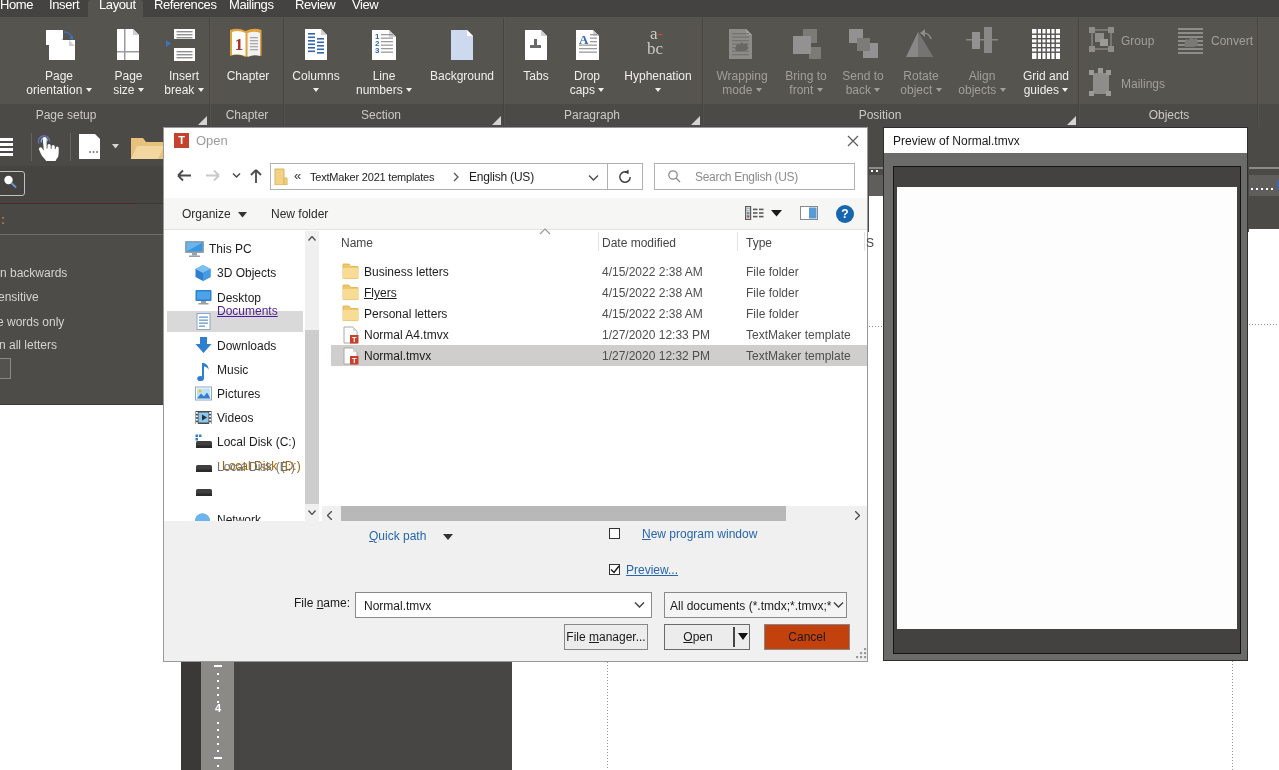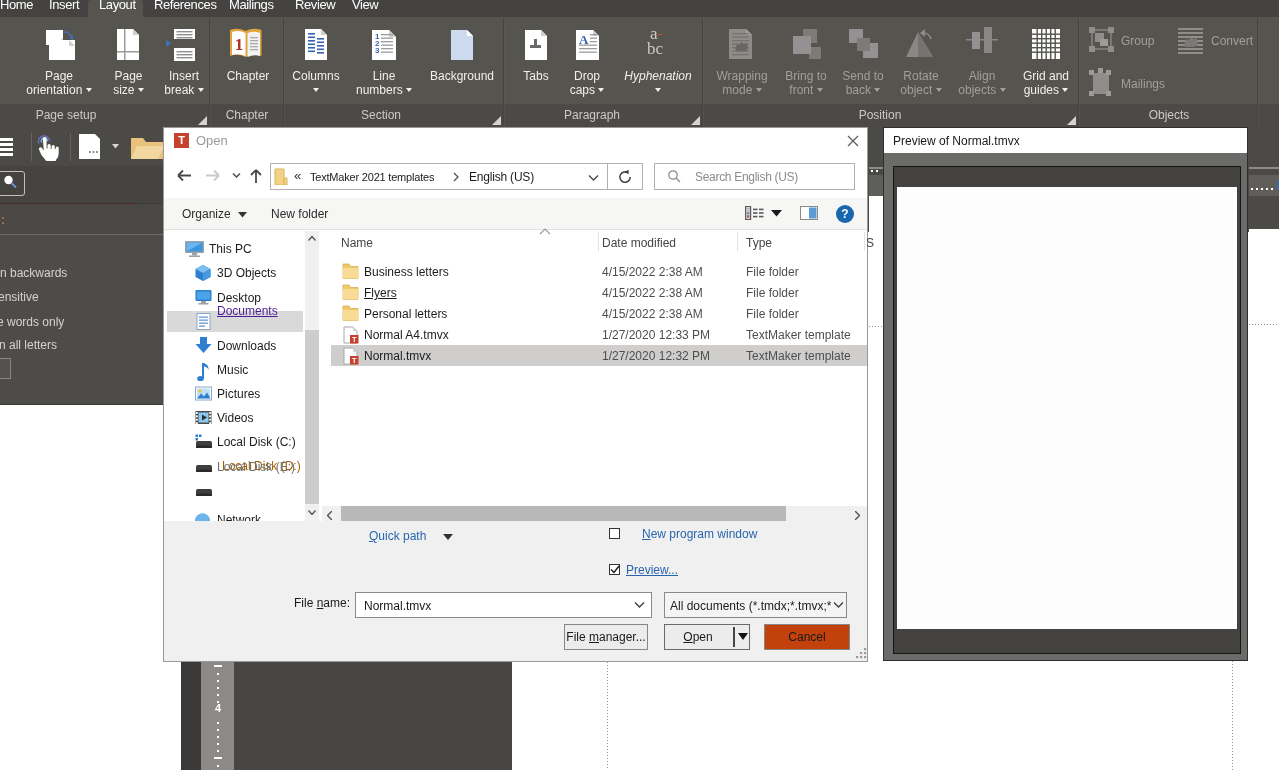--- a/index.html
+++ b/index.html
@@ -259,21 +259,21 @@
 
 <div class="lbl" style="left:26px;top:69px;width:66px;">Page<br>orientation <span class="tri"></span></div>
 <div class="lbl" style="left:101px;top:69px;width:55px;">Page<br>size <span class="tri"></span></div>
 <div class="lbl" style="left:155px;top:69px;width:58px;">Insert<br>break <span class="tri"></span></div>
 <div class="lbl" style="left:218px;top:69px;width:60px;">Chapter</div>
 <div class="lbl" style="left:285px;top:69px;width:62px;">Columns<br><span class="tri"></span></div>
 <div class="lbl" style="left:350px;top:69px;width:68px;">Line<br>numbers <span class="tri"></span></div>
 <div class="lbl" style="left:428px;top:69px;width:68px;">Background</div>
 <div class="lbl" style="left:518px;top:69px;width:36px;">Tabs</div>
 <div class="lbl" style="left:558px;top:69px;width:58px;">Drop<br>caps <span class="tri"></span></div>
-<div class="lbl" style="left:620px;top:69px;width:76px;font-style:italic;">Hyphenation<br><span class="tri"></span></div>
+<div class="lbl" style="left:620px;top:69px;width:76px;">Hyphenation<br><span class="tri"></span></div>
 <div class="lbl dis" style="left:708px;top:69px;width:68px;">Wrapping<br>mode <span class="tri"></span></div>
 <div class="lbl dis" style="left:775px;top:69px;width:62px;">Bring to<br>front <span class="tri"></span></div>
 <div class="lbl dis" style="left:833px;top:69px;width:60px;">Send to<br>back <span class="tri"></span></div>
 <div class="lbl dis" style="left:893px;top:69px;width:56px;">Rotate<br>object <span class="tri"></span></div>
 <div class="lbl dis" style="left:952px;top:69px;width:60px;">Align<br>objects <span class="tri"></span></div>
 <div class="lbl" style="left:1012px;top:69px;width:68px;">Grid and<br>guides <span class="tri"></span></div>
 <div class="lbl dis" style="left:1121px;top:34px;width:44px;text-align:left;">Group</div>
 <div class="lbl dis" style="left:1211px;top:34px;width:50px;text-align:left;">Convert</div>
 <div class="lbl dis" style="left:1121px;top:77px;width:60px;text-align:left;">Mailings</div>
 

